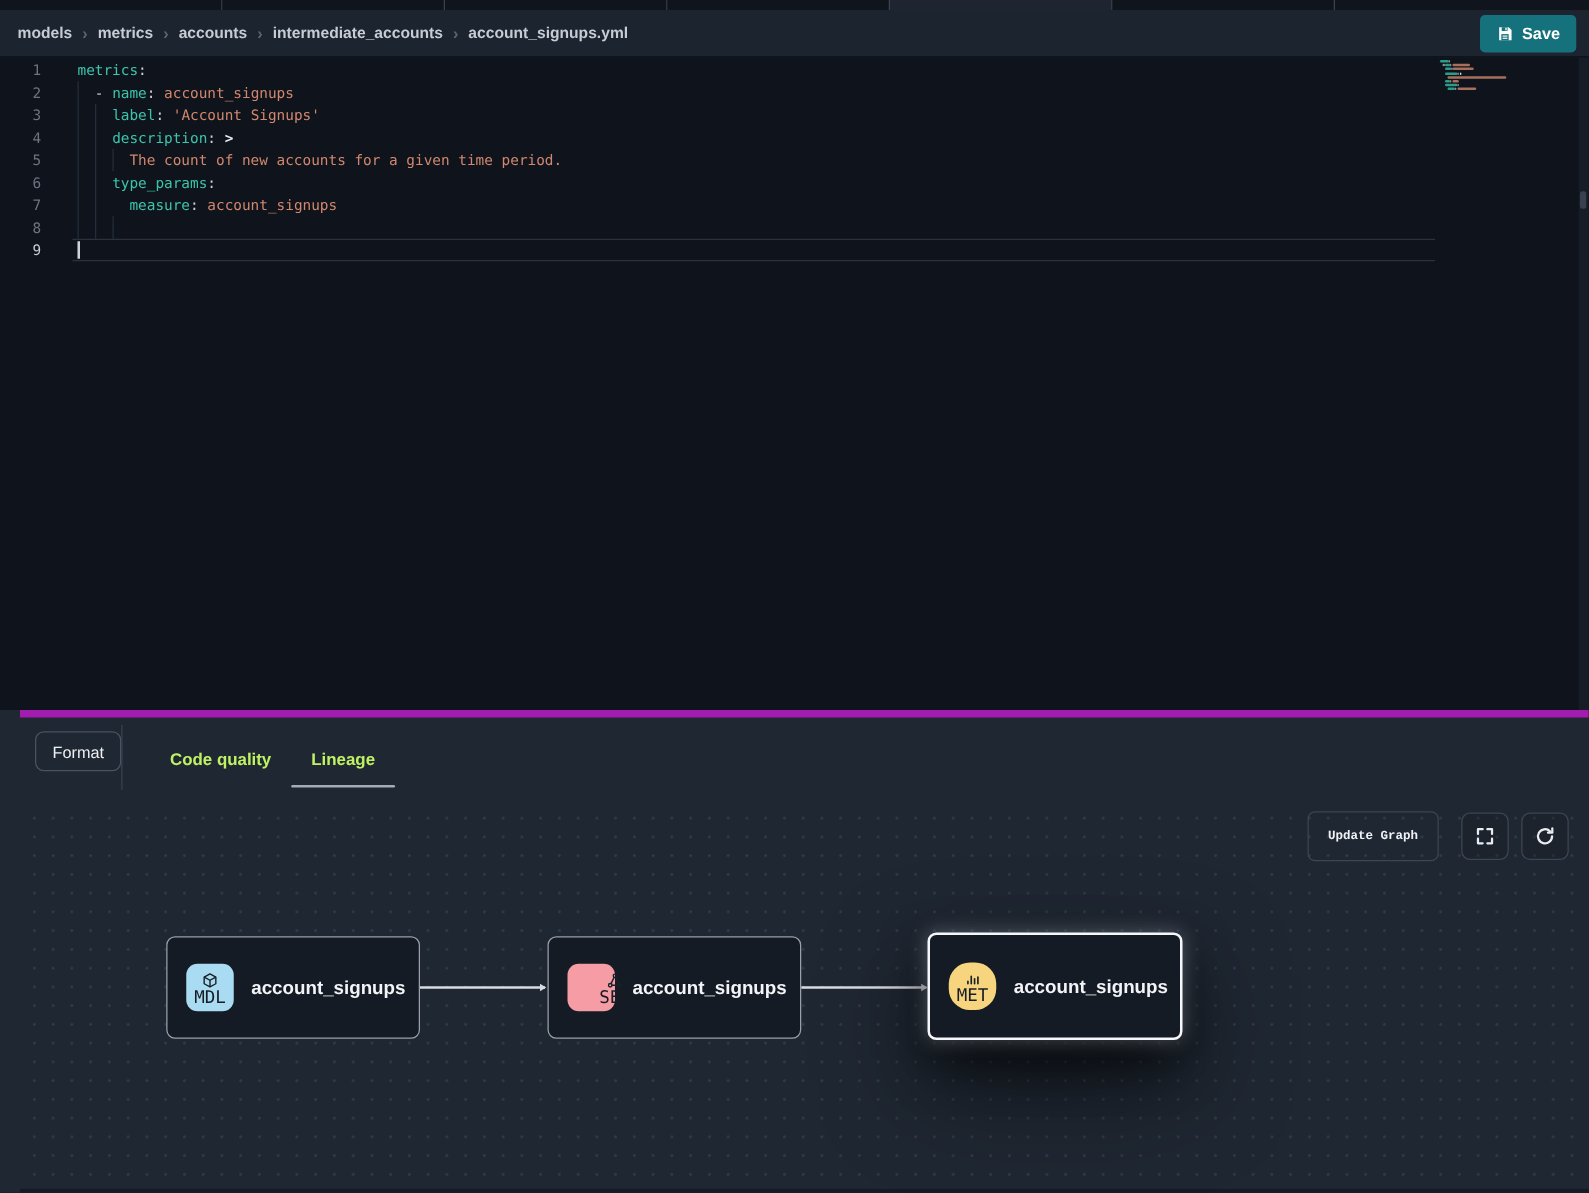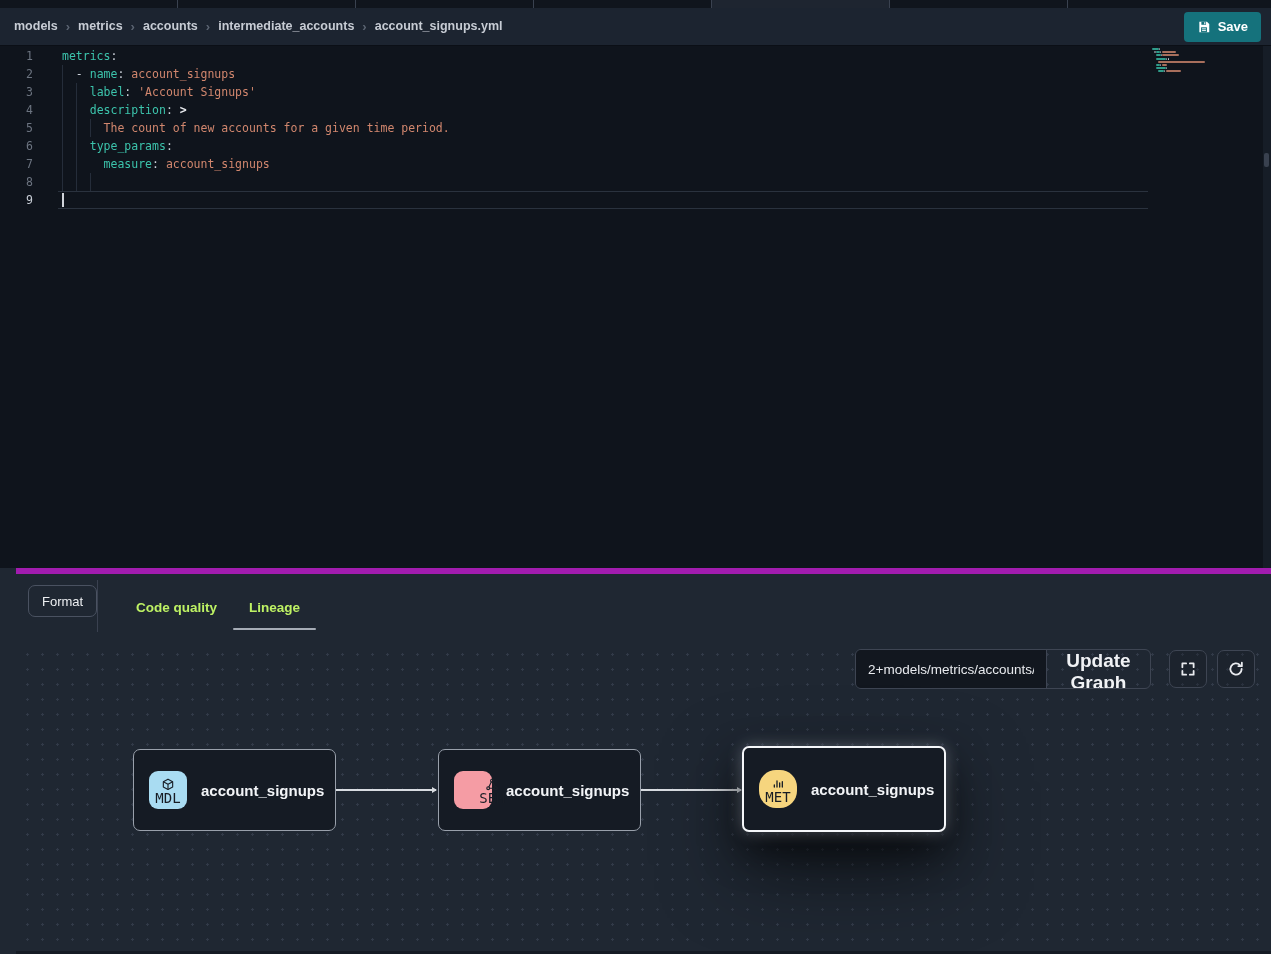--- a/index.html
+++ b/index.html
@@ -59,21 +59,21 @@
   .canvas { position:relative; height:310px; background:#1F2732;
             background-image:radial-gradient(circle, rgba(140,155,180,0.17) 1px, transparent 1.2px);
             background-size:15px 15px; background-position:4px 6px; }
   .bottomstrip { height:7px; background:#151B24; }
 
   .selectorgroup { position:absolute; top:8px; right:120px; height:40px; display:flex;
                    border:1px solid #3E4553; border-radius:6px; overflow:hidden; }
   .selectorinput { width:191px; border:none; outline:none; background:#12171F; color:#E8EAEE;
                    font-size:13.5px; padding:0 12px; font-family:inherit; border-right:1px solid #3E4553; }
   .updatebtn { width:103px; background:transparent; border:none; color:#F0F2F5;
-               font-size:19px; font-weight:bold; font-family:Liberation Sans, sans-serif; cursor:pointer; }
+               font-size:10px; font-weight:bold; font-family:Liberation Mono, monospace; cursor:pointer; }
   .iconbtn { position:absolute; top:9px; width:38px; height:38px; border:1px solid #3E4553;
              border-radius:7px; background:rgba(18,23,31,0.25); display:flex; align-items:center;
              justify-content:center; cursor:pointer; }
   .iconbtn.fs { right:64px; } .iconbtn.rf { right:16px; }
 
   .edge { position:absolute; top:148px; height:1.5px; background:#D8DCE1; }
   .edge::after { content:""; position:absolute; right:-1px; top:-2.5px; border-left:5px solid #D8DCE1;
                  border-top:3.2px solid transparent; border-bottom:3.2px solid transparent; }
   .edge.e1 { left:320px; width:100px; } .edge.e2 { left:625px; width:100px; }
 
@@ -192,21 +192,20 @@
     <button class="formatbtn">Format</button>
     <div class="vdivider"></div>
     <div class="tabs" id="tabs">
         <div class="tab">Code quality</div>
         <div class="tab active">Lineage</div>
       </div>
   </div>
 
   <div class="canvas">
     <div class="selectorgroup">
-      <input class="selectorinput" value="2+models/metrics/accounts/" style="">
       <button class="updatebtn">Update Graph</button>
     </div>
     <button class="iconbtn fs">
       <span style="display:flex">
         <svg width="18" height="18" viewBox="0 0 24 24" fill="none" stroke="#E9EBEF" stroke-width="2.4" stroke-linecap="round" stroke-linejoin="round">
           <path d="M9.5 4.5H4.5v5M14.5 4.5h5v5M9.5 19.5H4.5v-5M19.5 14.5v5h-5"></path>
         </svg>
       </span>
     </button>
     <button class="iconbtn rf">

